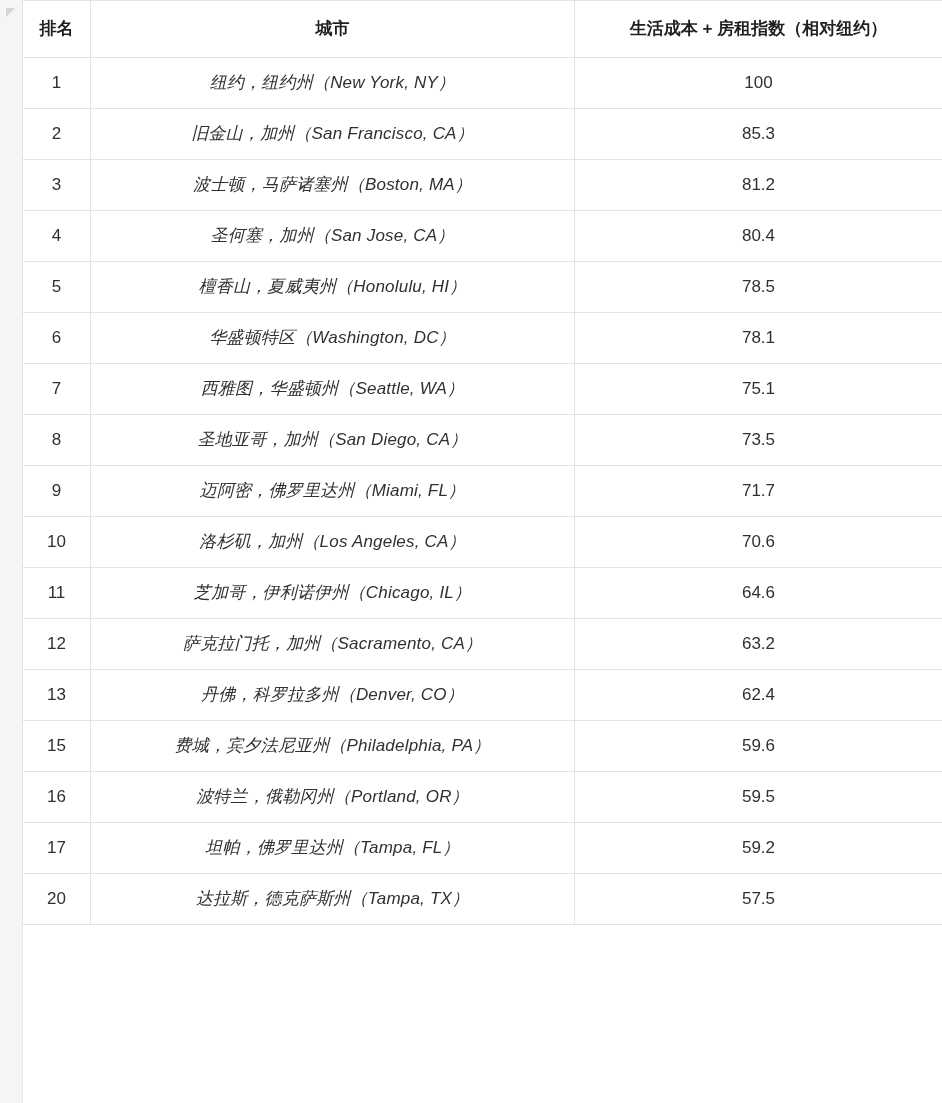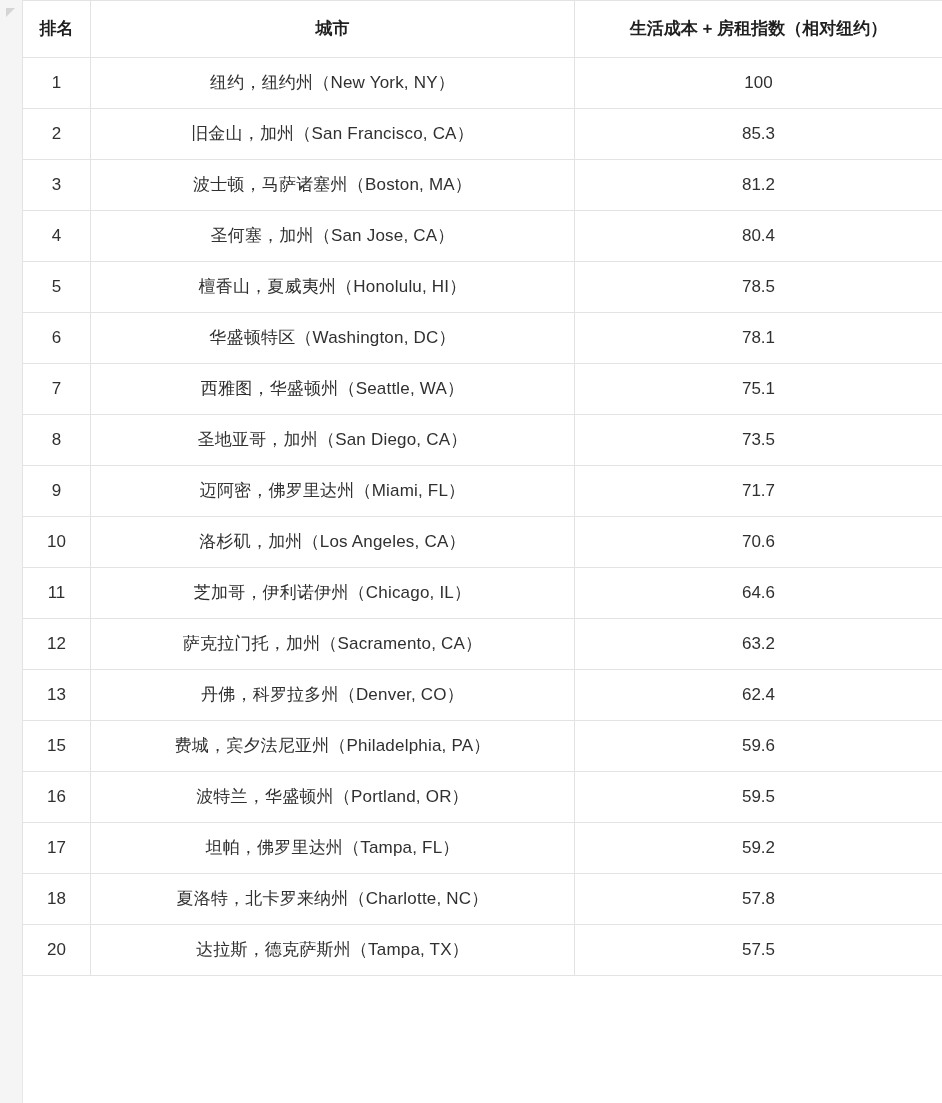--- a/index.html
+++ b/index.html
@@ -62,21 +62,21 @@
     font-weight: bold;
     color: #1f1f1f;
     height: 56px;
     font-size: 17px;
   }
   col.c-rank { width: 68px; }
   col.c-city { width: 484px; }
   col.c-index { width: 368px; }
 
   td.rank { font-size: 16.5px; }
-  td.city { font-size: 17px; letter-spacing: .2px; }
+  td.city { font-size: 17px; letter-spacing: .2px; font-style: italic; }
   td.index { font-size: 17px; }
   tr.first td.index { font-weight: normal; }
   th.th-rank { font-size: 17px; }
   th.th-city { font-size: 17px; }
   th.th-index { font-size: 17px; }
 </style>
 </head>
 <body>
 
 <div class="gutter">
@@ -163,32 +163,27 @@
           <td class="city">丹佛，科罗拉多州（Denver, CO）</td>
           <td class="index">62.4</td>
         </tr>
         <tr>
           <td class="rank">15</td>
           <td class="city">费城，宾夕法尼亚州（Philadelphia, PA）</td>
           <td class="index">59.6</td>
         </tr>
         <tr>
           <td class="rank">16</td>
-          <td class="city">波特兰，华盛顿州（Portland, OR）</td>
+          <td class="city">波特兰，俄勒冈州（Portland, OR）</td>
           <td class="index">59.5</td>
         </tr>
         <tr>
           <td class="rank">17</td>
           <td class="city">坦帕，佛罗里达州（Tampa, FL）</td>
           <td class="index">59.2</td>
-        </tr>
-        <tr>
-          <td class="rank">18</td>
-          <td class="city">夏洛特，北卡罗来纳州（Charlotte, NC）</td>
-          <td class="index">57.8</td>
         </tr>
         <tr>
           <td class="rank">20</td>
           <td class="city">达拉斯，德克萨斯州（Tampa, TX）</td>
           <td class="index">57.5</td>
         </tr>
       </tbody>
   </table>
 </div>
 

